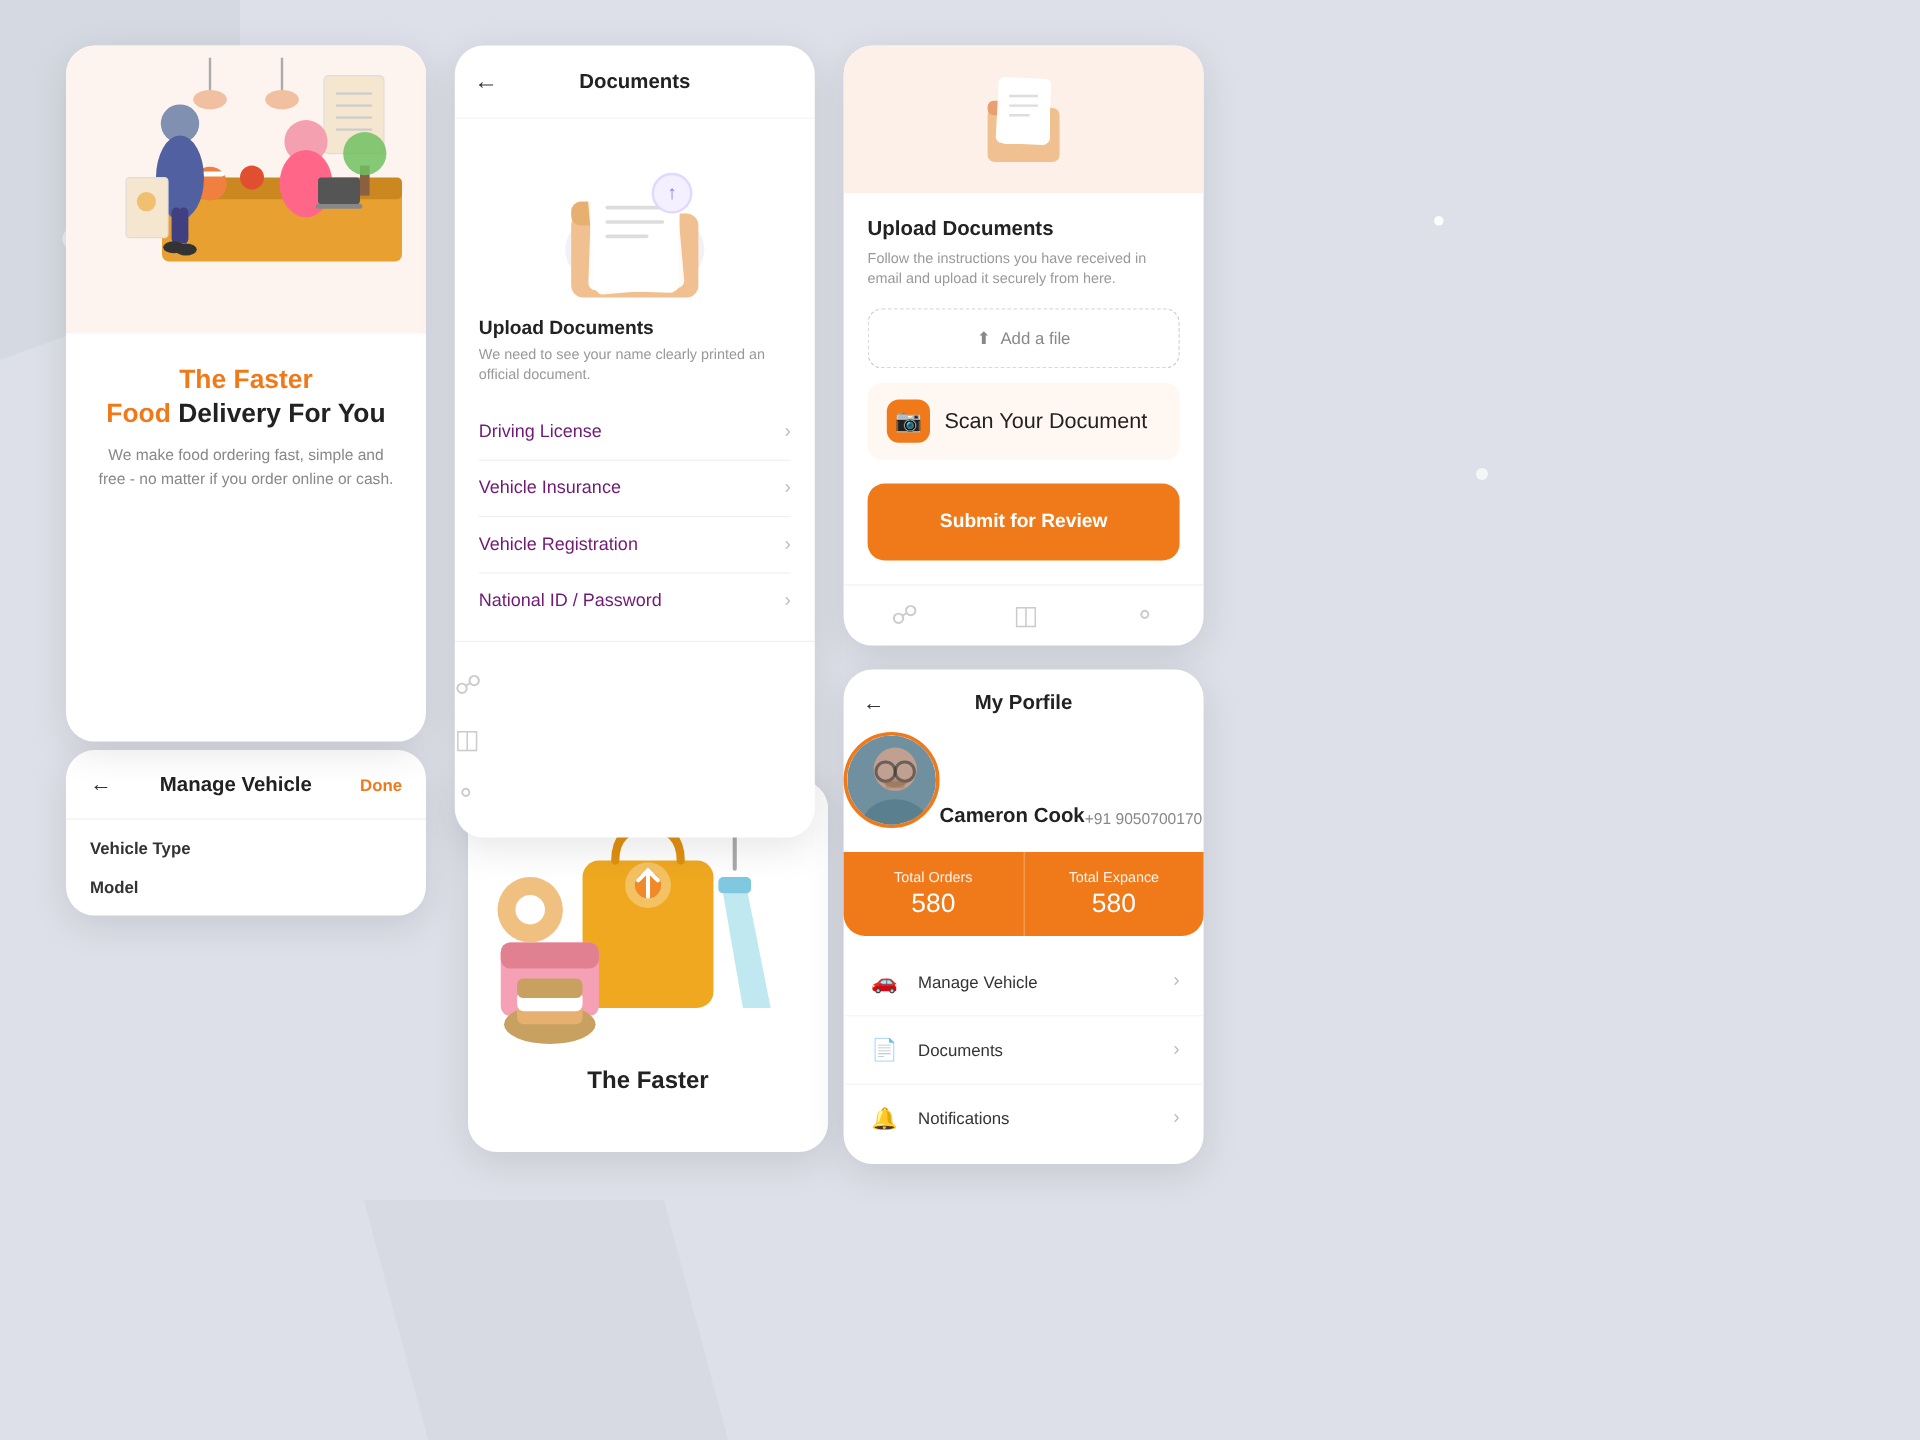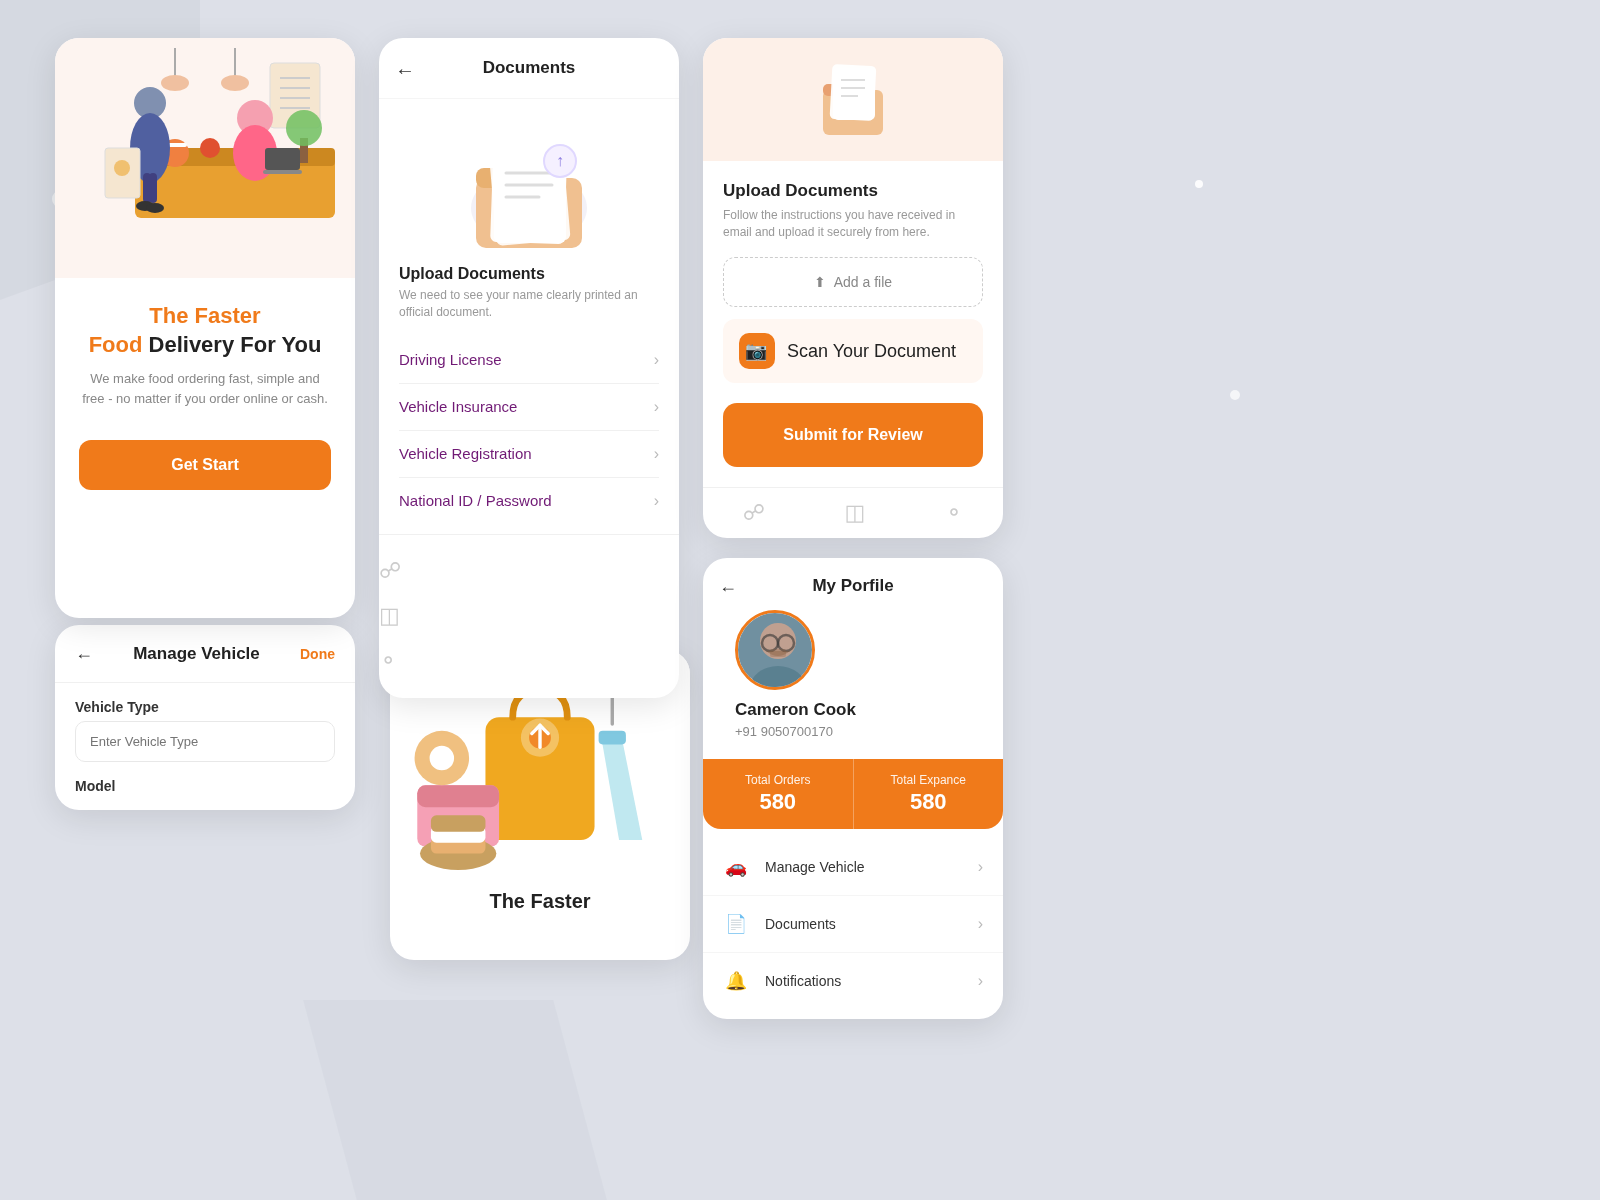--- a/index.html
+++ b/index.html
@@ -275,24 +275,23 @@
       color: #333;
       cursor: pointer;
     }
     .profile-header-bar h2 {
       font-size: 17px;
       font-weight: 600;
       color: #222;
     }
     .profile-avatar-section {
       display: flex;
-      flex-direction: column;
-      align-items: flex-start;
+      flex-direction: row;
+      align-items: flex-end;
       padding: 0 0 20px 0;
-      margin-left: 32px;
     }
     .avatar-wrap {
       width: 80px;
       height: 80px;
       border-radius: 50%;
       overflow: hidden;
       border: 3px solid #f07a1a;
     }
     .avatar-wrap svg {
       width: 80px;
@@ -323,21 +322,21 @@
     }
     .stat-item:first-child {
       border-right: 1px solid rgba(255,255,255,0.3);
     }
     .stat-label {
       font-size: 12px;
       opacity: 0.9;
     }
     .stat-value {
       font-size: 22px;
-      font-weight: 700;
+      font-weight: 400;
       margin-top: 2px;
     }
     .profile-menu {
       padding: 10px 0;
     }
     .profile-menu-item {
       display: flex;
       align-items: center;
       padding: 14px 20px;
       border-bottom: 1px solid #f5f5f5;
@@ -480,21 +479,20 @@
         <circle cx="47" cy="120" r="8" fill="#f0c070"></circle>
       </svg>
     </div>
     <div class="content">
       <h1>
         <span>The Faster</span><br>
         <span style="color:#f07a1a;">Food</span>
         <span style="color:#222;">Delivery For You</span>
       </h1>
       <p>We make food ordering fast, simple and free - no matter if you order online or cash.</p>
-      <button class="btn-orange">Get Start</button>
     </div>
   </div>
 
   <div class="phone-card card-docs">
     <div class="header">
       <span class="back-btn">←</span>
       <h2>Documents</h2>
     </div>
     <div class="doc-illustration">
       <svg viewBox="0 0 130 130" xmlns="http://www.w3.org/2000/svg">
@@ -634,21 +632,20 @@
 
 <div class="phone-card" style="position:absolute;left:55px;top:625px;width:300px;">
   <div class="vehicle-header">
     <span class="back-btn">←</span>
     <h2>Manage Vehicle</h2>
     <span class="done-btn">Done</span>
   </div>
   <div class="vehicle-form">
     <div class="form-group">
       <label>Vehicle Type</label>
-      <input type="text" placeholder="Enter Vehicle Type" style="">
     </div>
     <div class="form-group">
       <label>Model</label>
     </div>
   </div>
 </div>
 
 <div class="phone-card" style="position:absolute;left:390px;top:650px;width:300px;height:310px;overflow:hidden;">
   <div style="width:100%;height:230px;display:flex;align-items:center;justify-content:center;background:white;">
     <svg viewBox="0 0 220 170" xmlns="http://www.w3.org/2000/svg">

